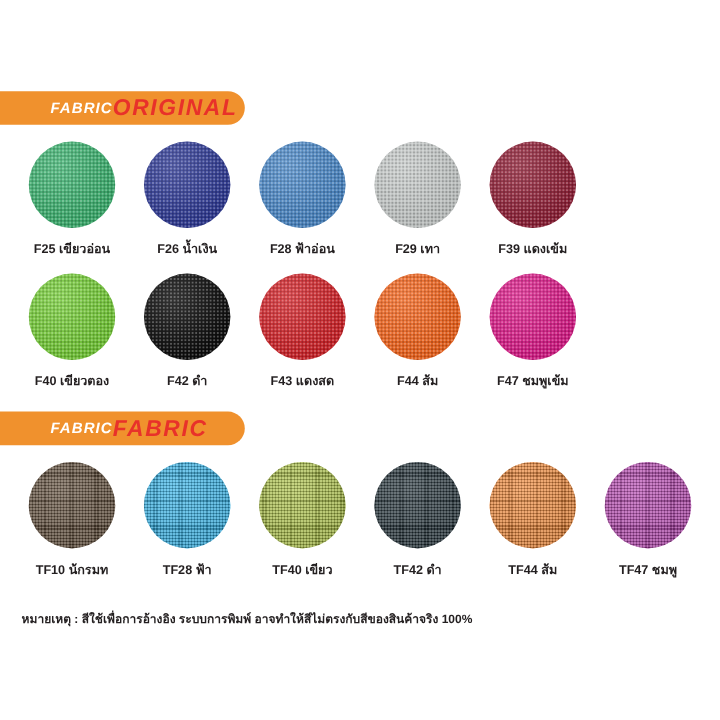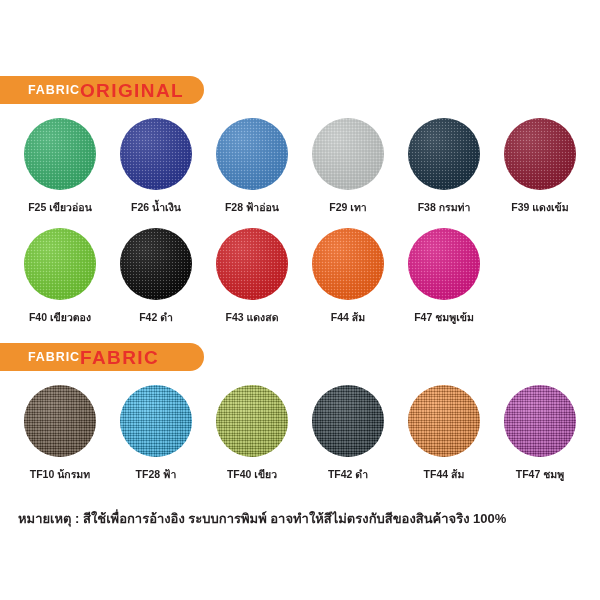--- a/index.html
+++ b/index.html
@@ -27,22 +27,23 @@
   .banner {
     position: absolute;
     left: 0;
     height: 28px;
     width: 204px;
     background: #f0912d;
     border-top-right-radius: 14px;
     border-bottom-right-radius: 14px;
     display: flex;
     align-items: center;
-    padding-left: 28px;
+    padding-left: 42px;
     box-sizing: border-box;
+    font-style: italic;
   }
   .banner-fabric {
     color: #ffffff;
     font-size: 12.5px;
     font-weight: bold;
     letter-spacing: 0.9px;
   }
   .banner-name {
     color: #e8312a;
     font-size: 19px;
@@ -114,21 +115,21 @@
     color: #231f20;
     text-align: center;
     white-space: nowrap;
   }
 
   
   .footnote {
     position: absolute;
     left: 18px;
     top: 508px;
-    font-size: 13px;
+    font-size: 10px;
     color: #231f20;
     white-space: nowrap;
     font-weight: bold;
   }
 </style>
 </head>
 <body style="background-color: rgb(255, 255, 255);">
 
 <div class="sheet">
 
@@ -148,24 +149,20 @@
     </div>
     <div class="cell">
       <div class="swatch original" style="background-color: rgb(74, 134, 196);"></div>
       <div class="caption">F28 ฟ้าอ่อน</div>
     </div>
     <div class="cell">
       <div class="swatch original" style="background-color: rgb(195, 199, 198);"></div>
       <div class="caption">F29 เทา</div>
     </div>
     <div class="cell">
-      <div class="swatch original" style="background-color: rgb(30, 52, 69);"></div>
-      <div class="caption">F38 กรมท่า</div>
-    </div>
-    <div class="cell">
       <div class="swatch original" style="background-color: rgb(142, 31, 54);"></div>
       <div class="caption">F39 แดงเข้ม</div>
     </div>
   </div>
 
   <div class="grid" style="top:228px;">
     <div class="cell">
       <div class="swatch original" style="background-color: rgb(115, 201, 55);"></div>
       <div class="caption">F40 เขียวตอง</div>
     </div>

